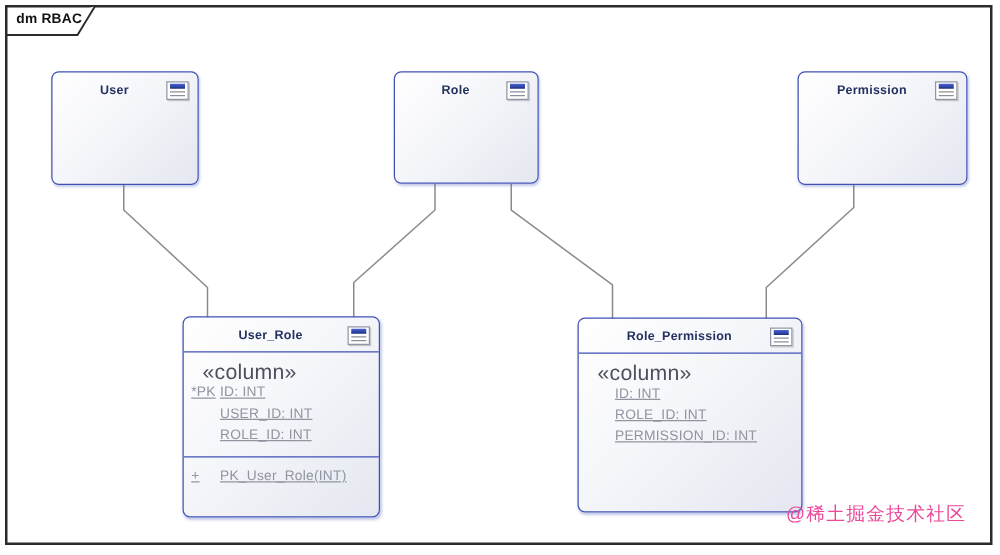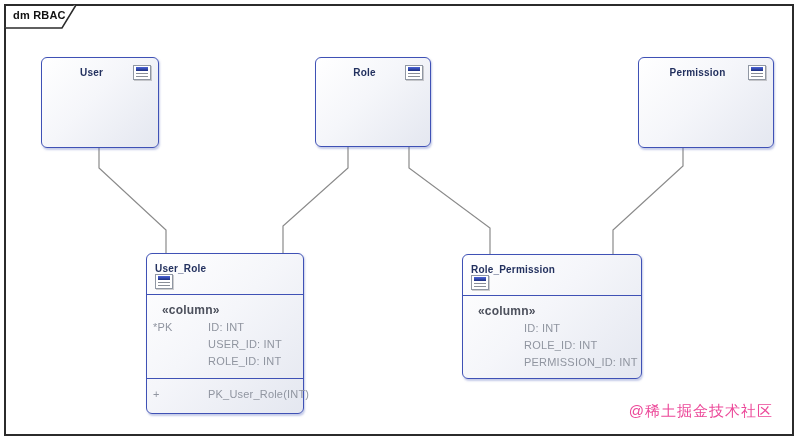--- a/index.html
+++ b/index.html
@@ -18,40 +18,40 @@
 
   
   .entity { position:absolute; z-index:3;
             border:1.5px solid #3f51b5; border-radius:6px;
             background:linear-gradient(135deg,#ffffff 0%,#f5f6fa 45%,#e4e7f0 100%);
             box-shadow:1px 1.5px 2px rgba(90,105,190,0.35); }
   #box-user            { left:41px;  top:57px;  width:118px; height:91px;  }
   #box-role            { left:315px; top:57px;  width:116px; height:90px;  }
   #box-permission      { left:638px; top:57px;  width:136px; height:91px;  }
   #box-user-role       { left:146px; top:253px; width:158px; height:161px; }
-  #box-role-permission { left:462px; top:254px; width:180px; height:125px; }
+  #box-role-permission { left:462px; top:254px; width:180px; height:156px; }
 
   .entity-header { display:flex; align-items:flex-start; padding:7px 7px 5px 8px; }
   .entity-title  { flex:1; text-align:center; font-size:10px; font-weight:bold;
                    color:#23315f; padding-top:2px; letter-spacing:0.2px; }
-  .detailed .entity-header { border-bottom:1.5px solid #3f51b5;flex-direction:column; }
+  .detailed .entity-header { border-bottom:1.5px solid #3f51b5; }
 
   
   .tbl-icon { width:18px; height:15px; flex:none; border:1px solid #9097a3; background:#fff;
               display:flex; flex-direction:column; gap:1.5px; padding:1px 2px;
               box-shadow:1px 1px 0 rgba(0,0,0,0.18); }
   .tbl-bar  { height:4px;   background:linear-gradient(#4a63d8,#1d2f80); }
   .tbl-line { height:1.5px; background:#8a8f98; }
 
   
   .section { padding:7px 6px 5px; font-size:11px; letter-spacing:0.2px; }
-  .stereotype { color:#4c505c; font-size:12px; line-height:17px; padding-left:9px;font-weight:bold; }
-  .row  { display:flex; color:#9095a0; line-height:17px; }
+  .stereotype { color:#4c505c; font-size:17px; line-height:17px; padding-left:9px; }
+  .row  { display:flex; color:#9095a0; line-height:17px;text-decoration:underline; }
   .prefix { width:23px; flex:none; }
-  .txt { flex:1; white-space:nowrap;margin-left:32px; }
+  .txt { flex:1; white-space:nowrap; }
   .ur-columns { height:83px; }
   .sec-pk { border-top:1.5px solid #3f51b5; }
 
   
   .watermark { position:absolute; top:402px; right:27px; z-index:4;
                font-size:15px; color:#ec4899; letter-spacing:1px; }
 </style>
 </head>
 <body>
 

